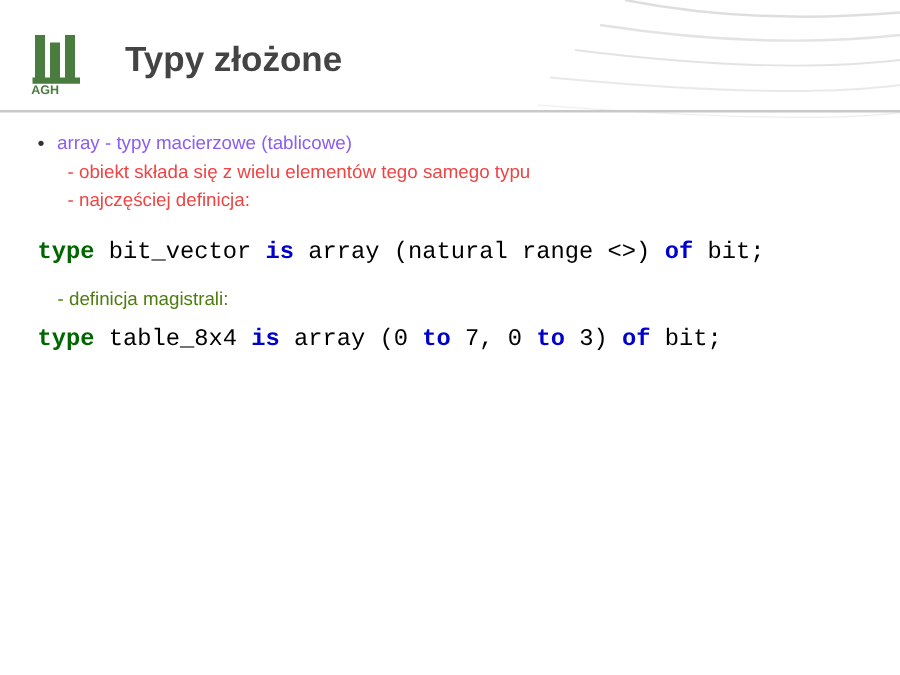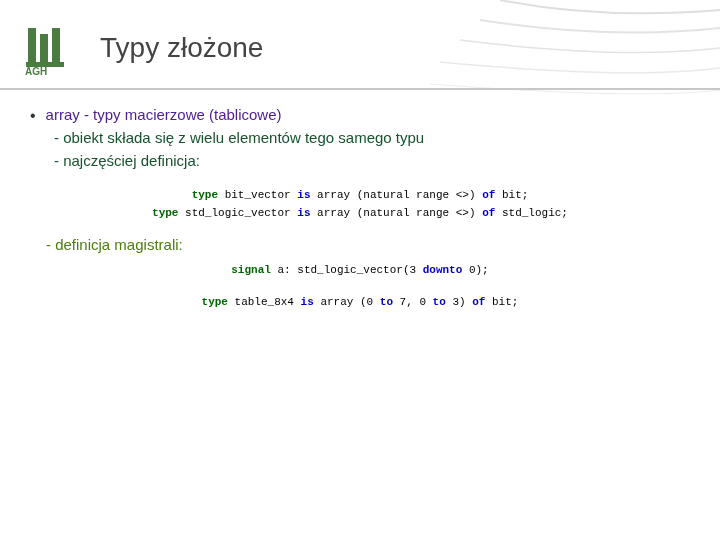--- a/index.html
+++ b/index.html
@@ -43,21 +43,21 @@
 
     .logo {
       width: 60px;
       height: 60px;
       margin-right: 20px;
       flex-shrink: 0;
     }
 
     .page-title-text {
       font-size: 28px;
-      font-weight: normal;
+      font-weight: bold;
       color: #444444;
     }
 
     
     .content {
       padding: 10px 30px 10px 30px;
       position: relative;
       z-index: 1;
     }
 
@@ -73,37 +73,36 @@
 
     .bullet-dot {
       font-size: 16px;
       margin-right: 10px;
       margin-top: 1px;
       color: #333;
     }
 
     .bullet-text {
       font-size: 15px;
-      color: #4c1d95;
+      color: #8b5cf6;
     }
 
     .sub-item {
       font-size: 15px;
-      color: #14532d;
+      color: #ef4444;
       margin-left: 24px;
       line-height: 1.5;
     }
 
     .code-block {
       font-family: 'Courier New', Courier, monospace;
-      font-size: 11px;
+      font-size: 19px;
       line-height: 1.65;
       margin-bottom: 14px;
       background: transparent;
-      text-align: center;
     }
 
     .kw { color: #006600; font-weight: bold; }
     .id { color: #000000; }
     .kw2 { color: #0000cc; font-weight: bold; }
 
     .section-label {
       font-size: 15px;
       color: #4d7c0f;
       margin-bottom: 8px;
@@ -146,32 +145,24 @@
       <span class="bullet-text">array - typy macierzowe (tablicowe)</span>
     </div>
     <div class="sub-item">- obiekt składa się z wielu elementów tego samego typu</div>
     <div class="sub-item">- najczęściej definicja:</div>
   </div>
 
   <div class="code-block">
     <div>
       <span class="kw">type</span><span class="id"> bit_vector </span><span class="kw2">is</span><span class="id"> array (natural range &lt;&gt;) </span><span class="kw2">of</span><span class="id"> bit;</span>
     </div>
-    <div>
-      <span class="kw">type</span><span class="id"> std_logic_vector </span><span class="kw2">is</span><span class="id"> array (natural range &lt;&gt;) </span><span class="kw2">of</span><span class="id"> std_logic;</span>
-    </div>
   </div>
 
   <div class="section-label">- definicja magistrali:</div>
 
-  <div class="code-block">
-    <div>
-      <span class="kw">signal</span><span class="id"> a: std_logic_vector(3 </span><span class="kw2">downto</span><span class="id"> 0);</span>
-    </div>
-  </div>
 
 
   <div class="code-block">
     <div>
       <span class="kw">type</span><span class="id"> table_8x4 </span><span class="kw2">is</span><span class="id"> array (0 </span><span class="kw2">to</span><span class="id"> 7, 0 </span><span class="kw2">to</span><span class="id"> 3) </span><span class="kw2">of</span><span class="id"> bit;</span>
     </div>
   </div>
 
 </div>
 

